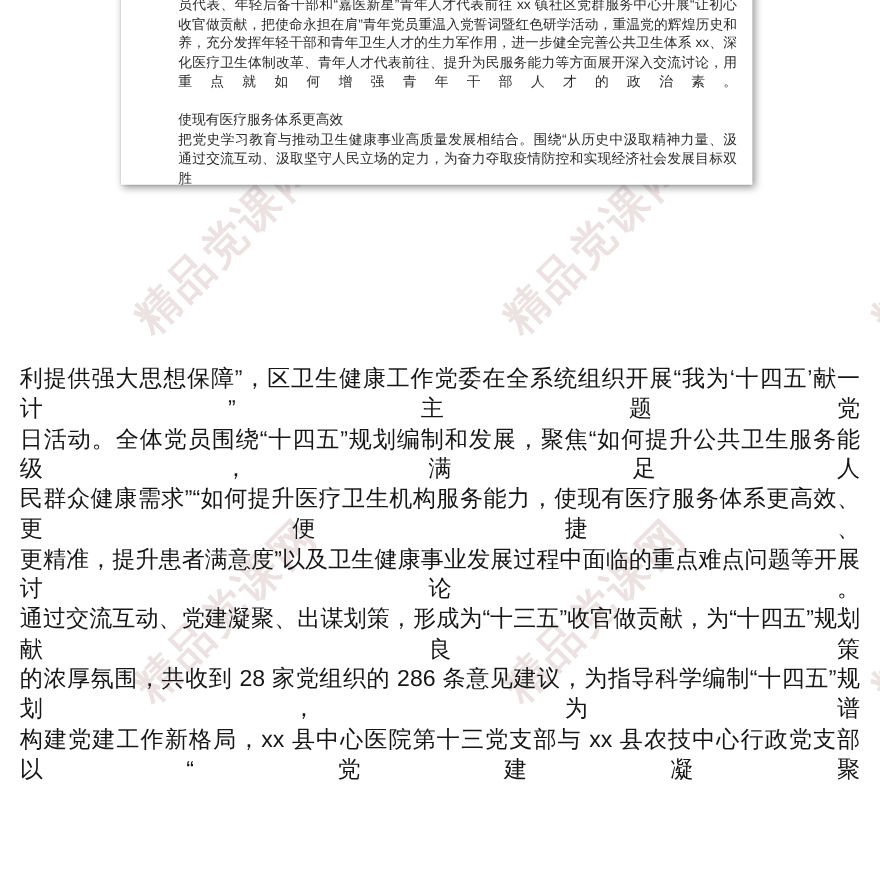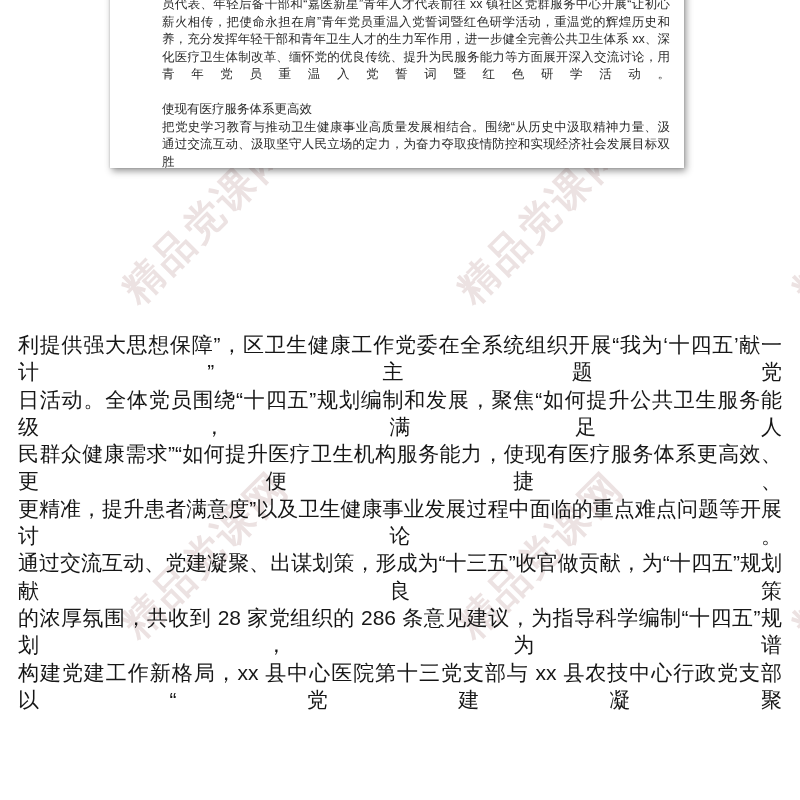--- a/index.html
+++ b/index.html
@@ -68,24 +68,24 @@
     <span class="wm" style="left: 540px; top: 555px; color: rgb(236, 226, 226);">精品党课网</span>
     <span class="wm" style="left: 875px; top: 555px; color: rgb(236, 226, 226);">精品党课网</span>
     <span class="wm" style="left: 205px; top: 890px; color: rgb(236, 226, 226);">精品党课网</span>
     <span class="wm" style="left: 540px; top: 890px; color: rgb(236, 226, 226);">精品党课网</span>
     <span class="wm" style="left: 875px; top: 890px; color: rgb(236, 226, 226);">精品党课网</span>
   </div>
 
 <div id="page-top">
     <div class="block">
       <div class="tline">员代表、年轻后备干部和“嘉医新星”青年人才代表前往 xx 镇社区党群服务中心开展“让初心</div>
-      <div class="tline">薪火相传，把使命永担在肩”青年党员重温入党誓词暨红色研学活动，重温党的辉煌历史和</div>
+      <div class="tline">收官做贡献，把使命永担在肩”青年党员重温入党誓词暨红色研学活动，重温党的辉煌历史和</div>
       <div class="tline">养，充分发挥年轻干部和青年卫生人才的生力军作用，进一步健全完善公共卫生体系 xx、深</div>
-      <div class="tline">化医疗卫生体制改革、缅怀党的优良传统、提升为民服务能力等方面展开深入交流讨论，用</div>
-      <div class="tline">青年党员重温入党誓词暨红色研学活动。</div>
+      <div class="tline">化医疗卫生体制改革、青年人才代表前往、提升为民服务能力等方面展开深入交流讨论，用</div>
+      <div class="tline">重点就如何增强青年干部人才的政治素。</div>
     </div>
     <div class="block gap">
       <div class="tline end">使现有医疗服务体系更高效</div>
     </div>
     <div class="block">
       <div class="tline">把党史学习教育与推动卫生健康事业高质量发展相结合。围绕“从历史中汲取精神力量、汲</div>
       <div class="tline">通过交流互动、汲取坚守人民立场的定力，为奋力夺取疫情防控和实现经济社会发展目标双胜</div>
     </div>
   </div>
 

